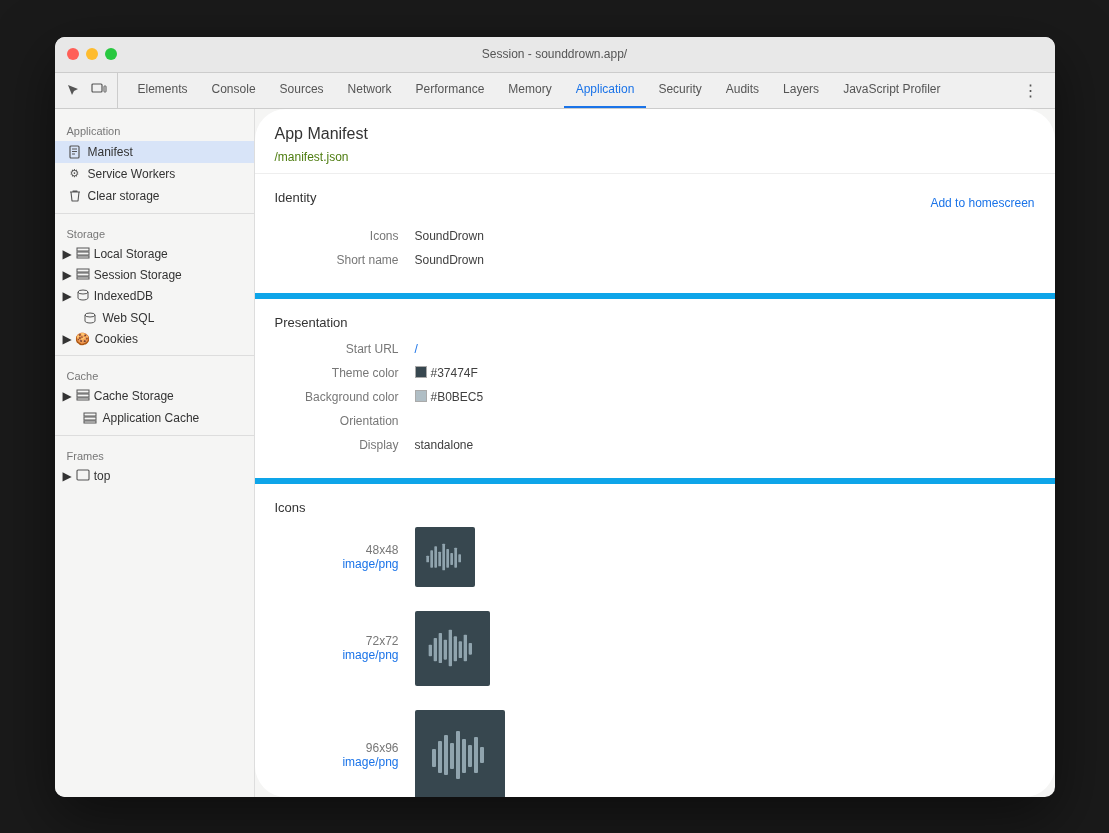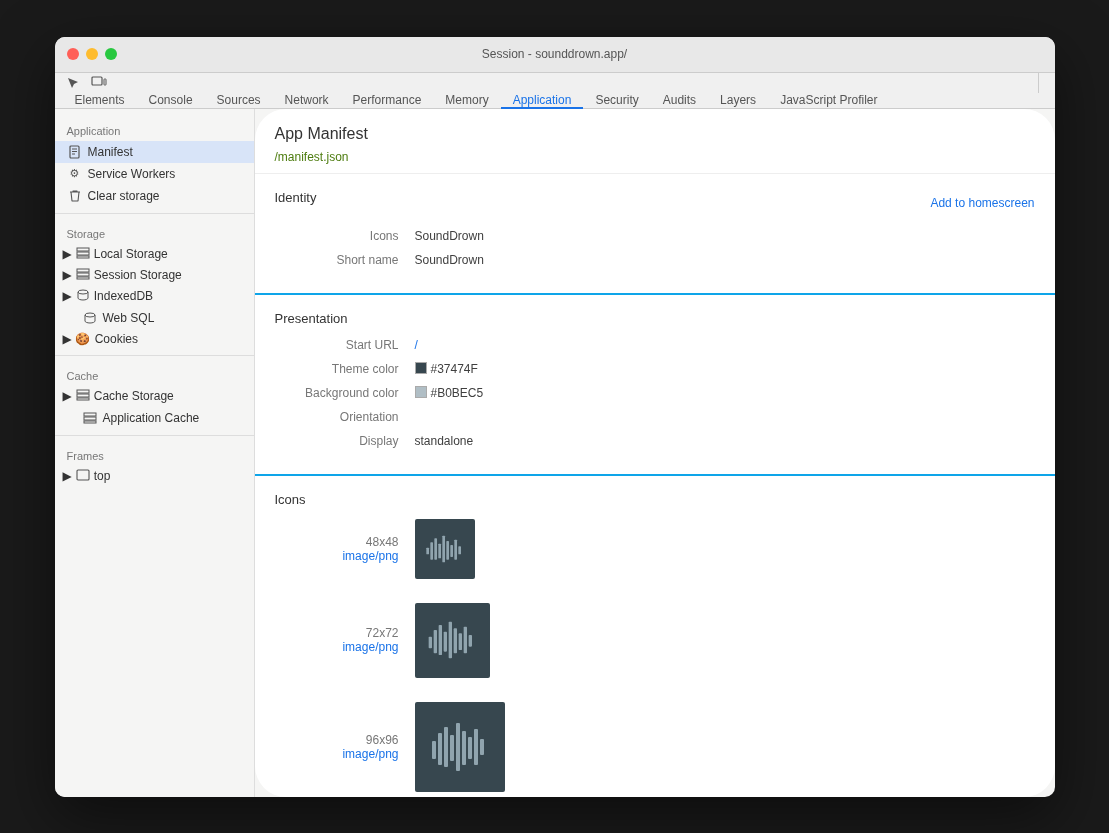--- a/index.html
+++ b/index.html
@@ -52,21 +52,20 @@
       color: #555;
     }
     .toolbar {
       background: #f0f0f0;
       border-bottom: 1px solid #ccc;
       display: flex;
       align-items: stretch;
       padding: 0 8px;
       height: 36px;
       flex-shrink: 0;
-      flex-direction: column;
     }
     .toolbar-icons {
       display: flex;
       align-items: center;
       gap: 6px;
       margin-right: 8px;
       padding-right: 8px;
       border-right: 1px solid #ccc;
     }
     .toolbar-icon-btn {
@@ -175,21 +174,21 @@
       color: #333;
       margin-bottom: 4px;
     }
     .content-link {
       font-size: 12px;
       color: #4d7c0f;
       cursor: pointer;
       text-decoration: none;
     }
     .section {
-      border-bottom: 2px solid #0ea5e9;
+      border-bottom: 6px solid #0ea5e9;
       padding: 16px 20px;
     }
     .section-title {
       font-size: 13px;
       font-weight: 500;
       color: #333;
       margin-bottom: 12px;
     }
     .field-row {
       display: flex;

